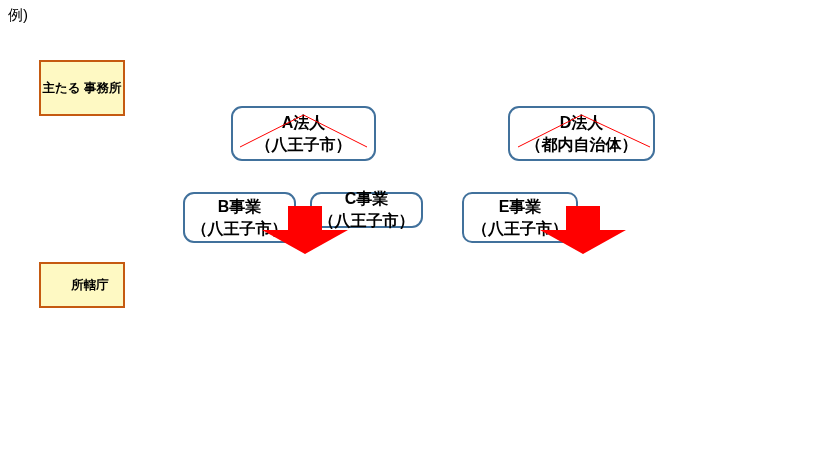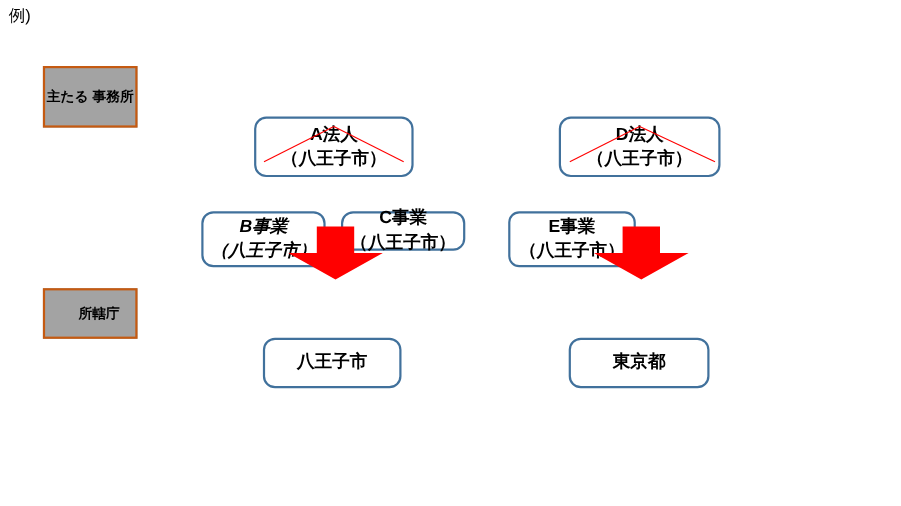--- a/index.html
+++ b/index.html
@@ -23,21 +23,21 @@
     top: 6px;
     font-size: 15px;
     color: #000000;
     line-height: 1.2;
     white-space: nowrap;
   }
   
   .label-box {
     position: absolute;
     border: 2px solid #C55A11;
-    background: #a3a3a3;
+    background: #fef9c3;
     box-sizing: border-box;
     display: flex;
     align-items: center;
     justify-content: center;
     text-align: center;
     font-size: 12.5px;
     font-weight: bold;
     color: #000000;
     line-height: 1.35;
     letter-spacing: 0px;
@@ -88,43 +88,41 @@
   <div class="label-box" style="left:39px; top:262px; width:86px; height:46px;padding-left:16px;">所轄庁</div>
 
   <div class="node-box" style="left:231px; top:61px; width:145px; height:55px;">A法人
 （八王子市）</div>
 
   <svg class="connector-svg" style="left:183px; top:115px; width:240px; height:34px;" viewBox="0 0 240 34">
     <path class="connector-line" d="M 120.5 0 L 57 32"></path>
     <path class="connector-line" d="M 120.5 0 L 184 32"></path>
   </svg>
 
-  <div class="node-box" style="left:183px; top:147px; width:113px; height:51px;font-style:italic;">B事業
+  <div class="node-box" style="left:183px; top:147px; width:113px; height:51px;">B事業
 （八王子市）</div>
 
   <div class="node-box" style="left:310px; top:147px; width:113px; height:36px;">C事業
 （八王子市）</div>
 
   <svg class="arrow-svg" style="left:262px; top:206px; width:86px; height:48px;" viewBox="0 0 86 48">
     <polygon class="arrow-shape" points="26,0 60,0 60,24 86,24 43,48 0,24 26,24"></polygon>
   </svg>
 
-  <div class="node-box" style="left:239px; top:262px; width:126px; height:46px;">八王子市</div>
 
   <div class="node-box" style="left:508px; top:61px; width:147px; height:55px;">D法人
-（八王子市）</div>
+（都内自治体）</div>
 
   <svg class="connector-svg" style="left:462px; top:115px; width:250px; height:34px;" viewBox="0 0 250 34">
     <path class="connector-line" d="M 119.5 0 L 56 32"></path>
     <path class="connector-line" d="M 119.5 0 L 188 32"></path>
   </svg>
 
   <div class="node-box" style="left:462px; top:147px; width:116px; height:51px;border-radius:10px;">E事業
 （八王子市）</div>
 
 
   <svg class="arrow-svg" style="left:540px; top:206px; width:86px; height:48px;" viewBox="0 0 86 48">
     <polygon class="arrow-shape" points="26,0 60,0 60,24 86,24 43,48 0,24 26,24"></polygon>
   </svg>
 
-  <div class="node-box" style="left:517px; top:262px; width:128px; height:46px;">東京都</div>
 
 </div>
 
 </body></html>

